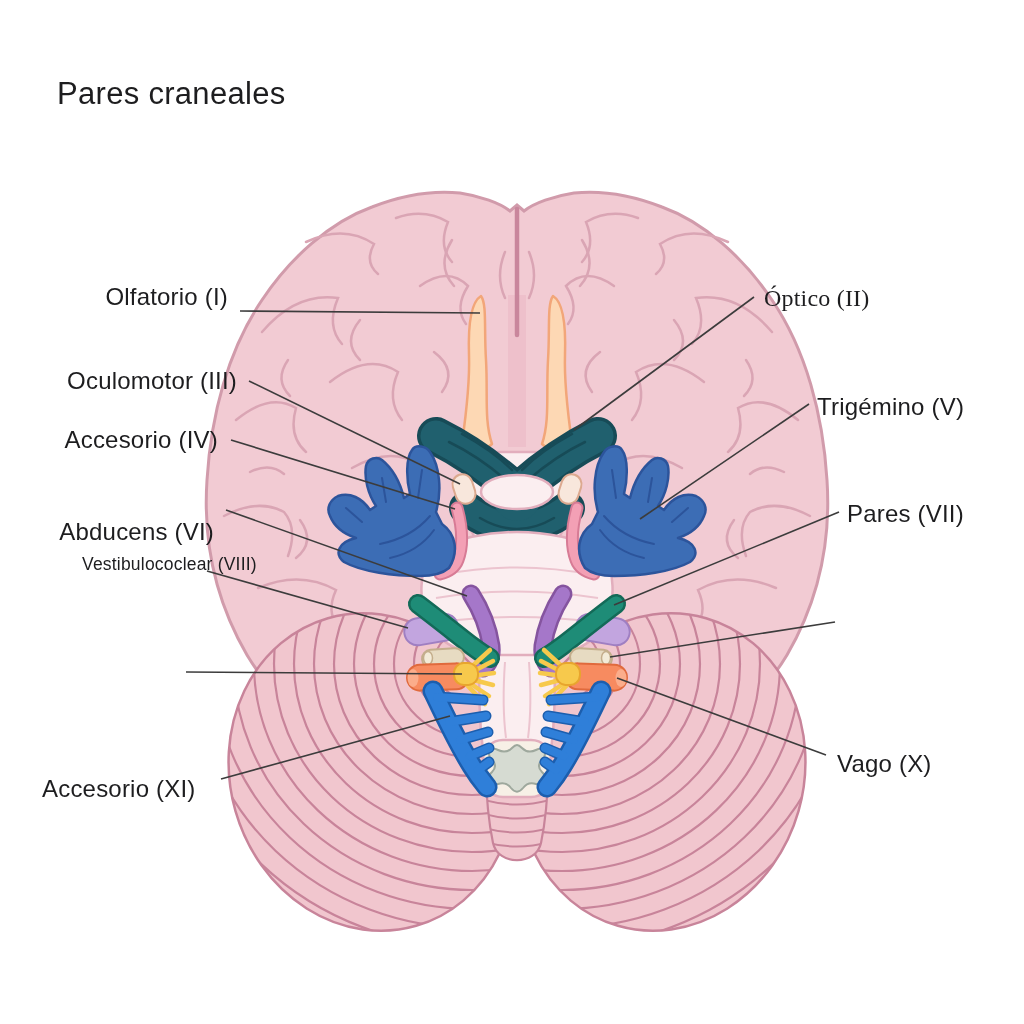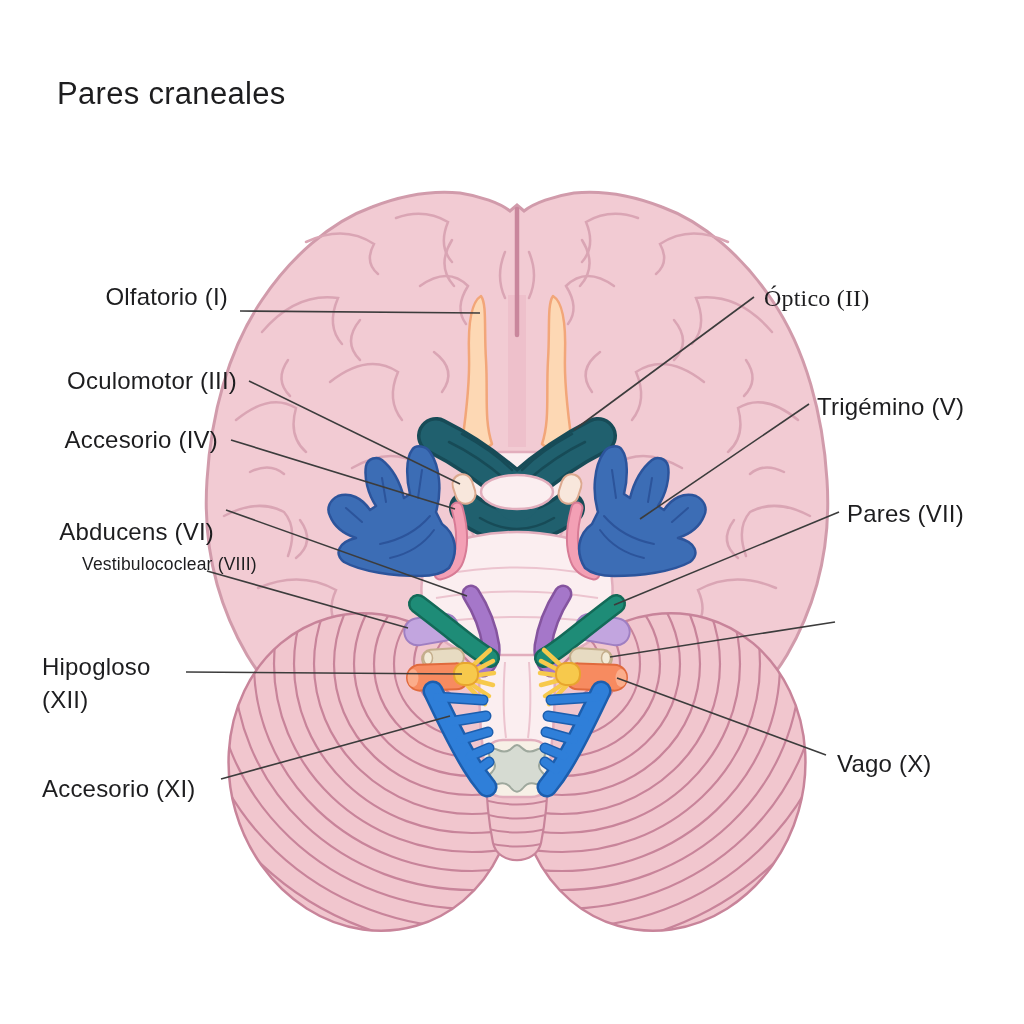--- a/index.html
+++ b/index.html
@@ -256,19 +256,18 @@
   </g>
 </svg>
 
   <div class="title">Pares craneales</div>
 
   <div class="lbl right" style="left:20px;top:280px;width:208px;">Olfatorio (I)</div>
   <div class="lbl right" style="left:20px;top:364px;width:217px;">Oculomotor (III)</div>
   <div class="lbl right" style="left:20px;top:423px;width:198px;">Accesorio (IV)</div>
   <div class="lbl right" style="left:20px;top:488px;width:194px;margin-top:27px;">Abducens (VI)</div>
   <div class="lbl small wrap" style="left:42px;top:551px;width:180px;margin-left:40px;">Vestibulococlear (VIII)</div>
-  <div class="lbl wrap" style="left:42px;top:650px;width:150px;">Hipogloso (XII)</div>
   <div class="lbl" style="left:42px;top:772px;">Accesorio (XI)</div>
   <div class="lbl" style="left:764px;top:282px;font-family:Liberation Serif, serif;">Óptico (II)</div>
   <div class="lbl" style="left:817px;top:390px;">Trigémino (V)</div>
   <div class="lbl" style="left:847px;top:497px;">Pares (VII)</div>
   <div class="lbl" style="left:837px;top:747px;">Vago (X)</div>
 </div>
 
 </body></html>

